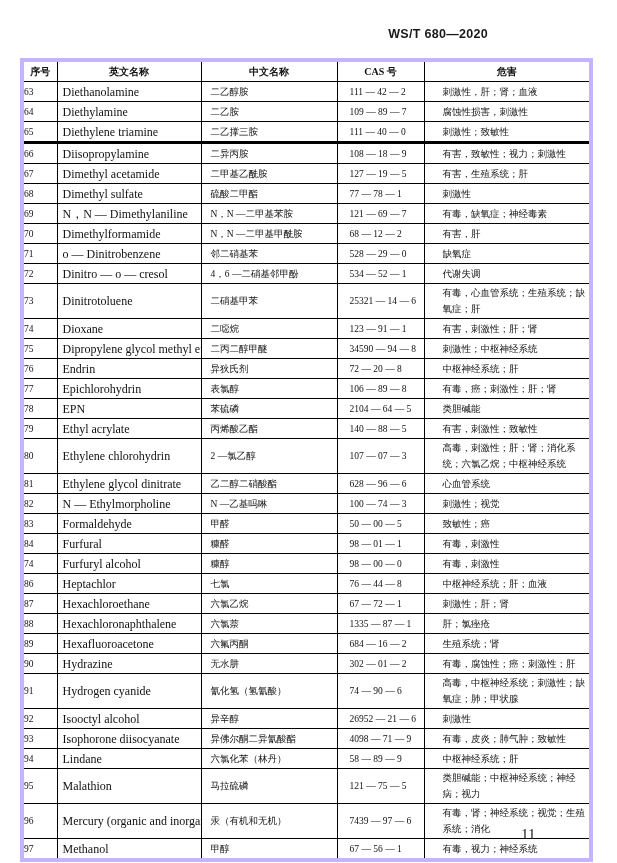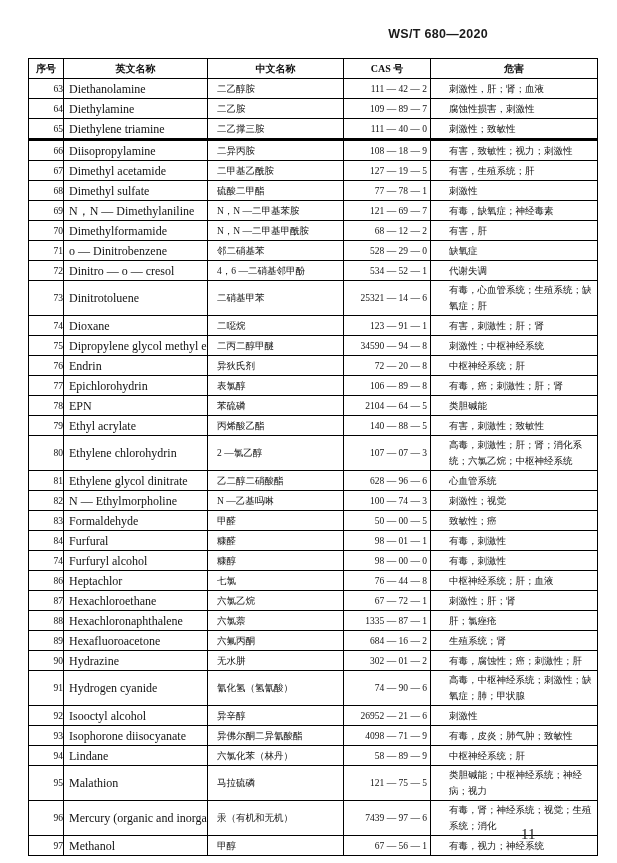--- a/index.html
+++ b/index.html
@@ -23,26 +23,26 @@
     top: 27px;
     right: 29px;
     font-family: "Liberation Sans", "DejaVu Sans", sans-serif;
     font-weight: 700;
     font-size: 12.5px;
     letter-spacing: 0.3px;
     color: #1a1a1a;
   }
   table.chem-table {
     position: absolute;
-    left: 28px;
+    left: 20px;
     top: 58px;
     width: 569px;
     border-collapse: collapse;
     table-layout: fixed;
-    border: 1px solid #c4b5fd;
+    border: 4px solid #c4b5fd;
   }
   col.c-no  { width: 35px; }
   col.c-en  { width: 144px; }
   col.c-zh  { width: 136px; }
   col.c-cas { width: 87px; }
   col.c-hz  { width: 167px; }
   th, td {
     border: 1px solid #000;
     vertical-align: middle;
     overflow: hidden;
@@ -53,24 +53,24 @@
     font-weight: 700;
     text-align: center;
     padding: 0 2px;
   }
   td {
     height: 17px;
     font-size: 9.5px;
     line-height: 16px;
     padding: 1px 3px;
   }
-  td.no  { text-align: right; padding: 1px 0; }
+  td.no  { text-align: left; padding: 1px 0; }
   td.en  { padding-left: 5px; font-size: 12px; white-space: nowrap; }
   td.zh  { padding-left: 9px; white-space: nowrap; }
-  td.cas { padding-left: 0; white-space: nowrap; text-align: right; }
+  td.cas { padding-left: 12px; white-space: nowrap; }
   td.hazard { padding-left: 18px; padding-right: 3px; }
   tr[data-row="65"] td { border-bottom: 3px solid #000; }
   .page-number {
     position: absolute;
     left: 521px;
     top: 826px;
     font-size: 15px;
     color: #1a1a1a;
   }
 </style>

